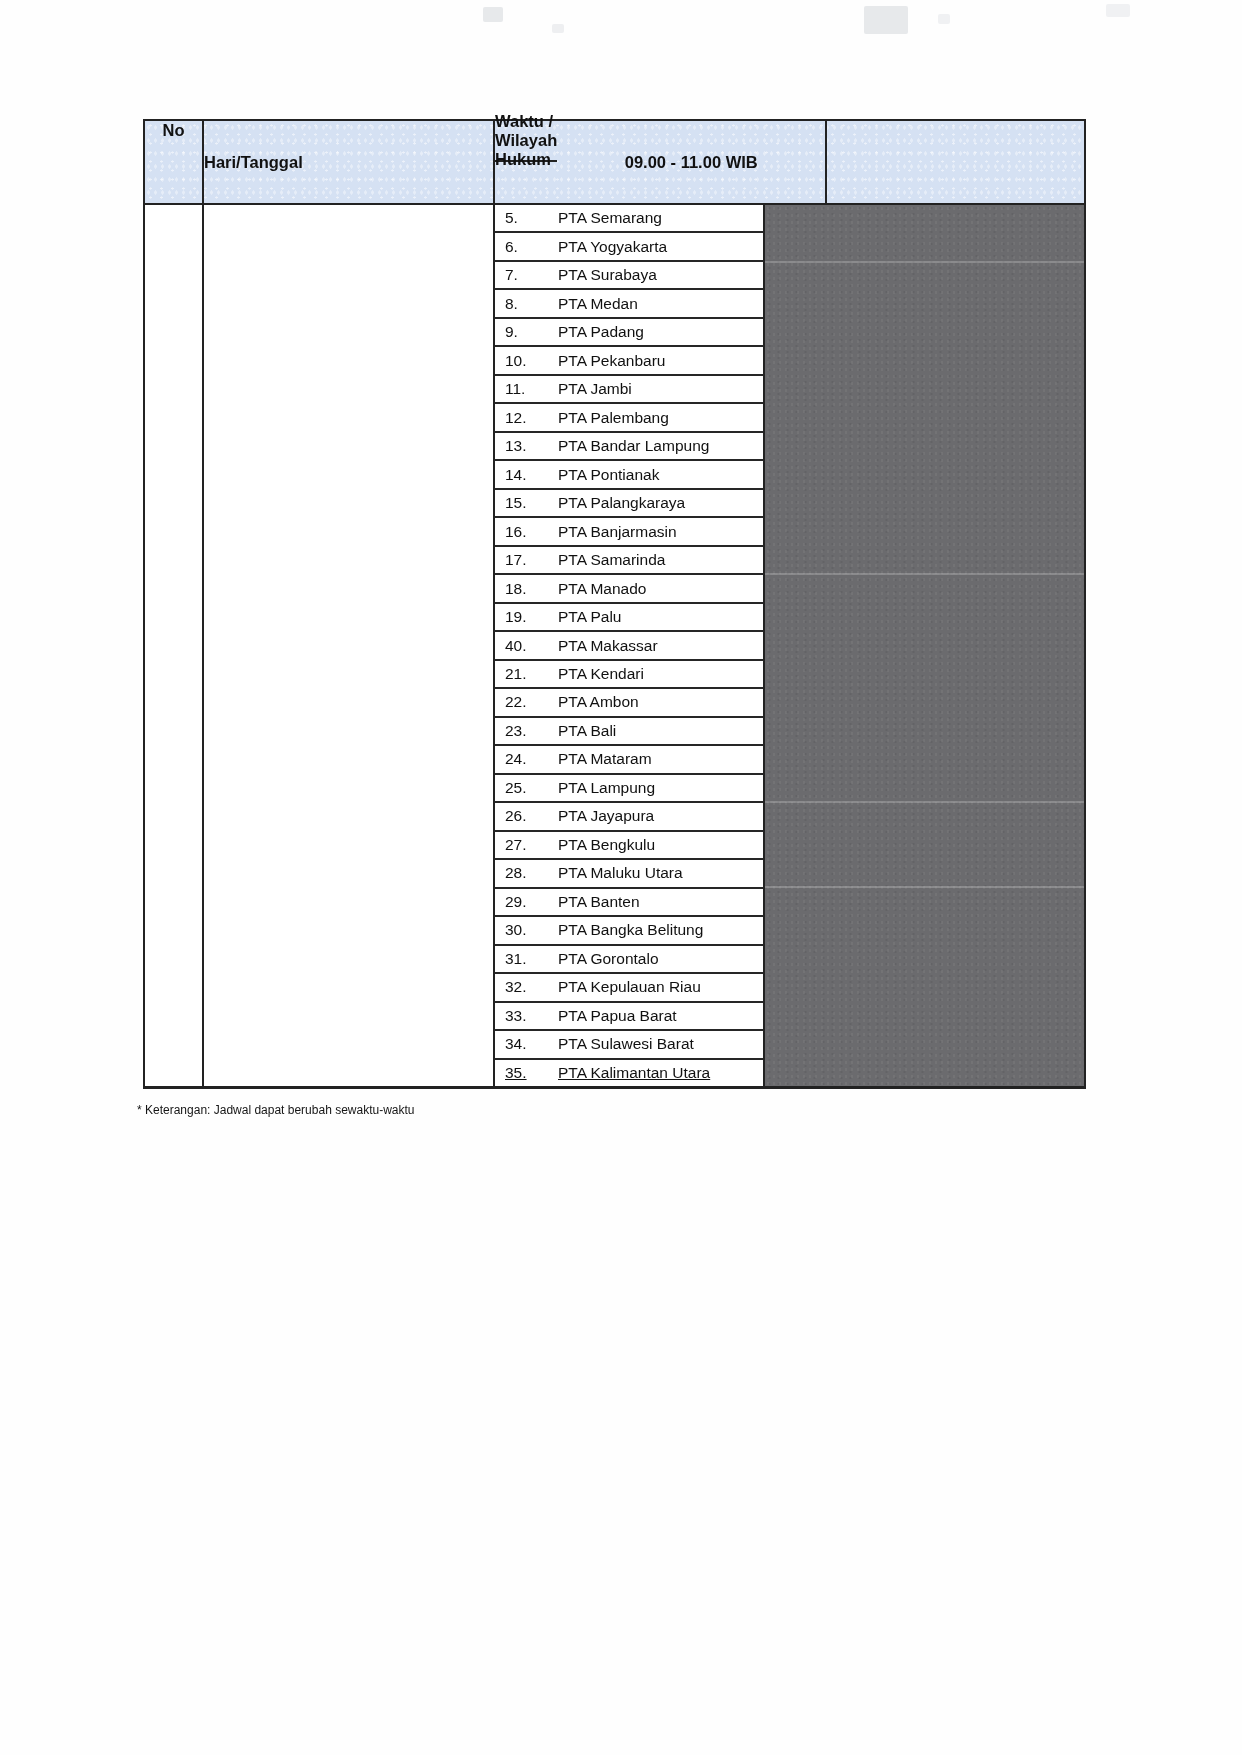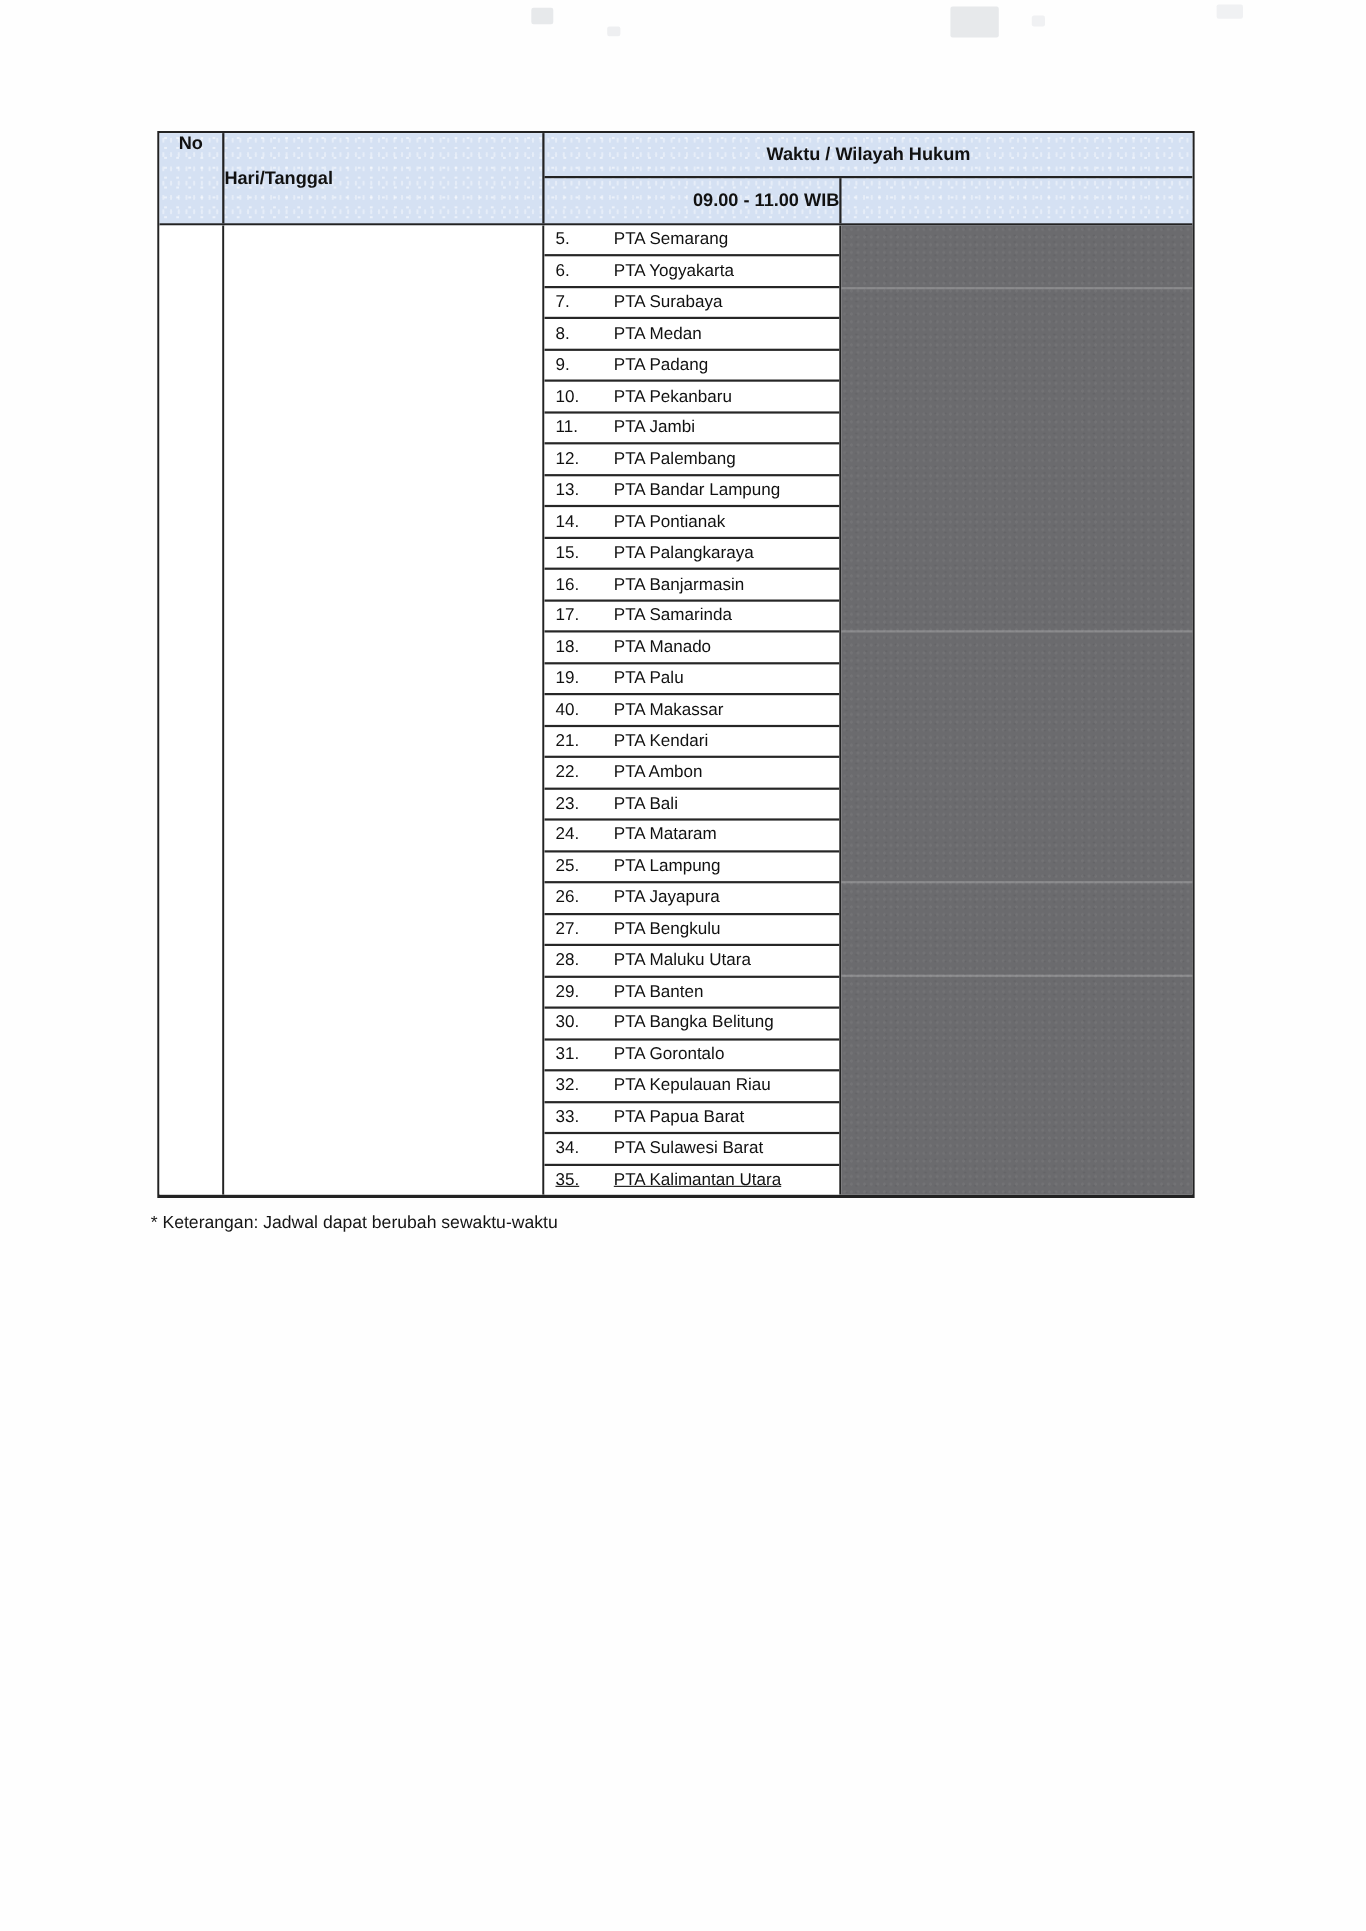--- a/index.html
+++ b/index.html
@@ -68,21 +68,21 @@
     width: 289px;
     flex: 0 0 289px;
     border-right: 2px solid var(--border, #222);
     display: flex;
     align-items: center;
     justify-content: flex-start;
   }
   .col-waktu {
     flex: 1;
     display: flex;
-    flex-direction: column;
+    flex-direction: row;
     border-radius: 25px;
   }
   .waktu-title {
     height: 41px;
     flex: 0 0 41px;
     border-bottom: 2px solid var(--border, #222);
     box-sizing: border-box;
     display: flex;
     align-items: center;
     justify-content: center;
@@ -90,21 +90,21 @@
   .waktu-sub {
     flex: 1;
     display: flex;
   }
   .sub-morning {
     width: 268px;
     flex: 0 0 268px;
     border-right: 2px solid var(--border, #222);
     display: flex;
     align-items: center;
-    justify-content: flex-end;
+    justify-content: center;
   }
   .sub-afternoon {
     flex: 1;
     display: flex;
     align-items: center;
     justify-content: center;
   }
 
   .tbody {
     flex: 1;
@@ -164,21 +164,21 @@
     left: 0;
     right: 0;
     height: 2px;
     background: rgba(255,255,255,0.22);
   }
 
   .footnote {
     position: absolute;
     left: 137px;
     top: 1103px;
-    font-size: 16px;
+    font-size: 12px;
     color: #151515;
     white-space: nowrap;
     text-align: right;
   }
 </style>
 </head>
 <body>
 
 <div class="page">
 

